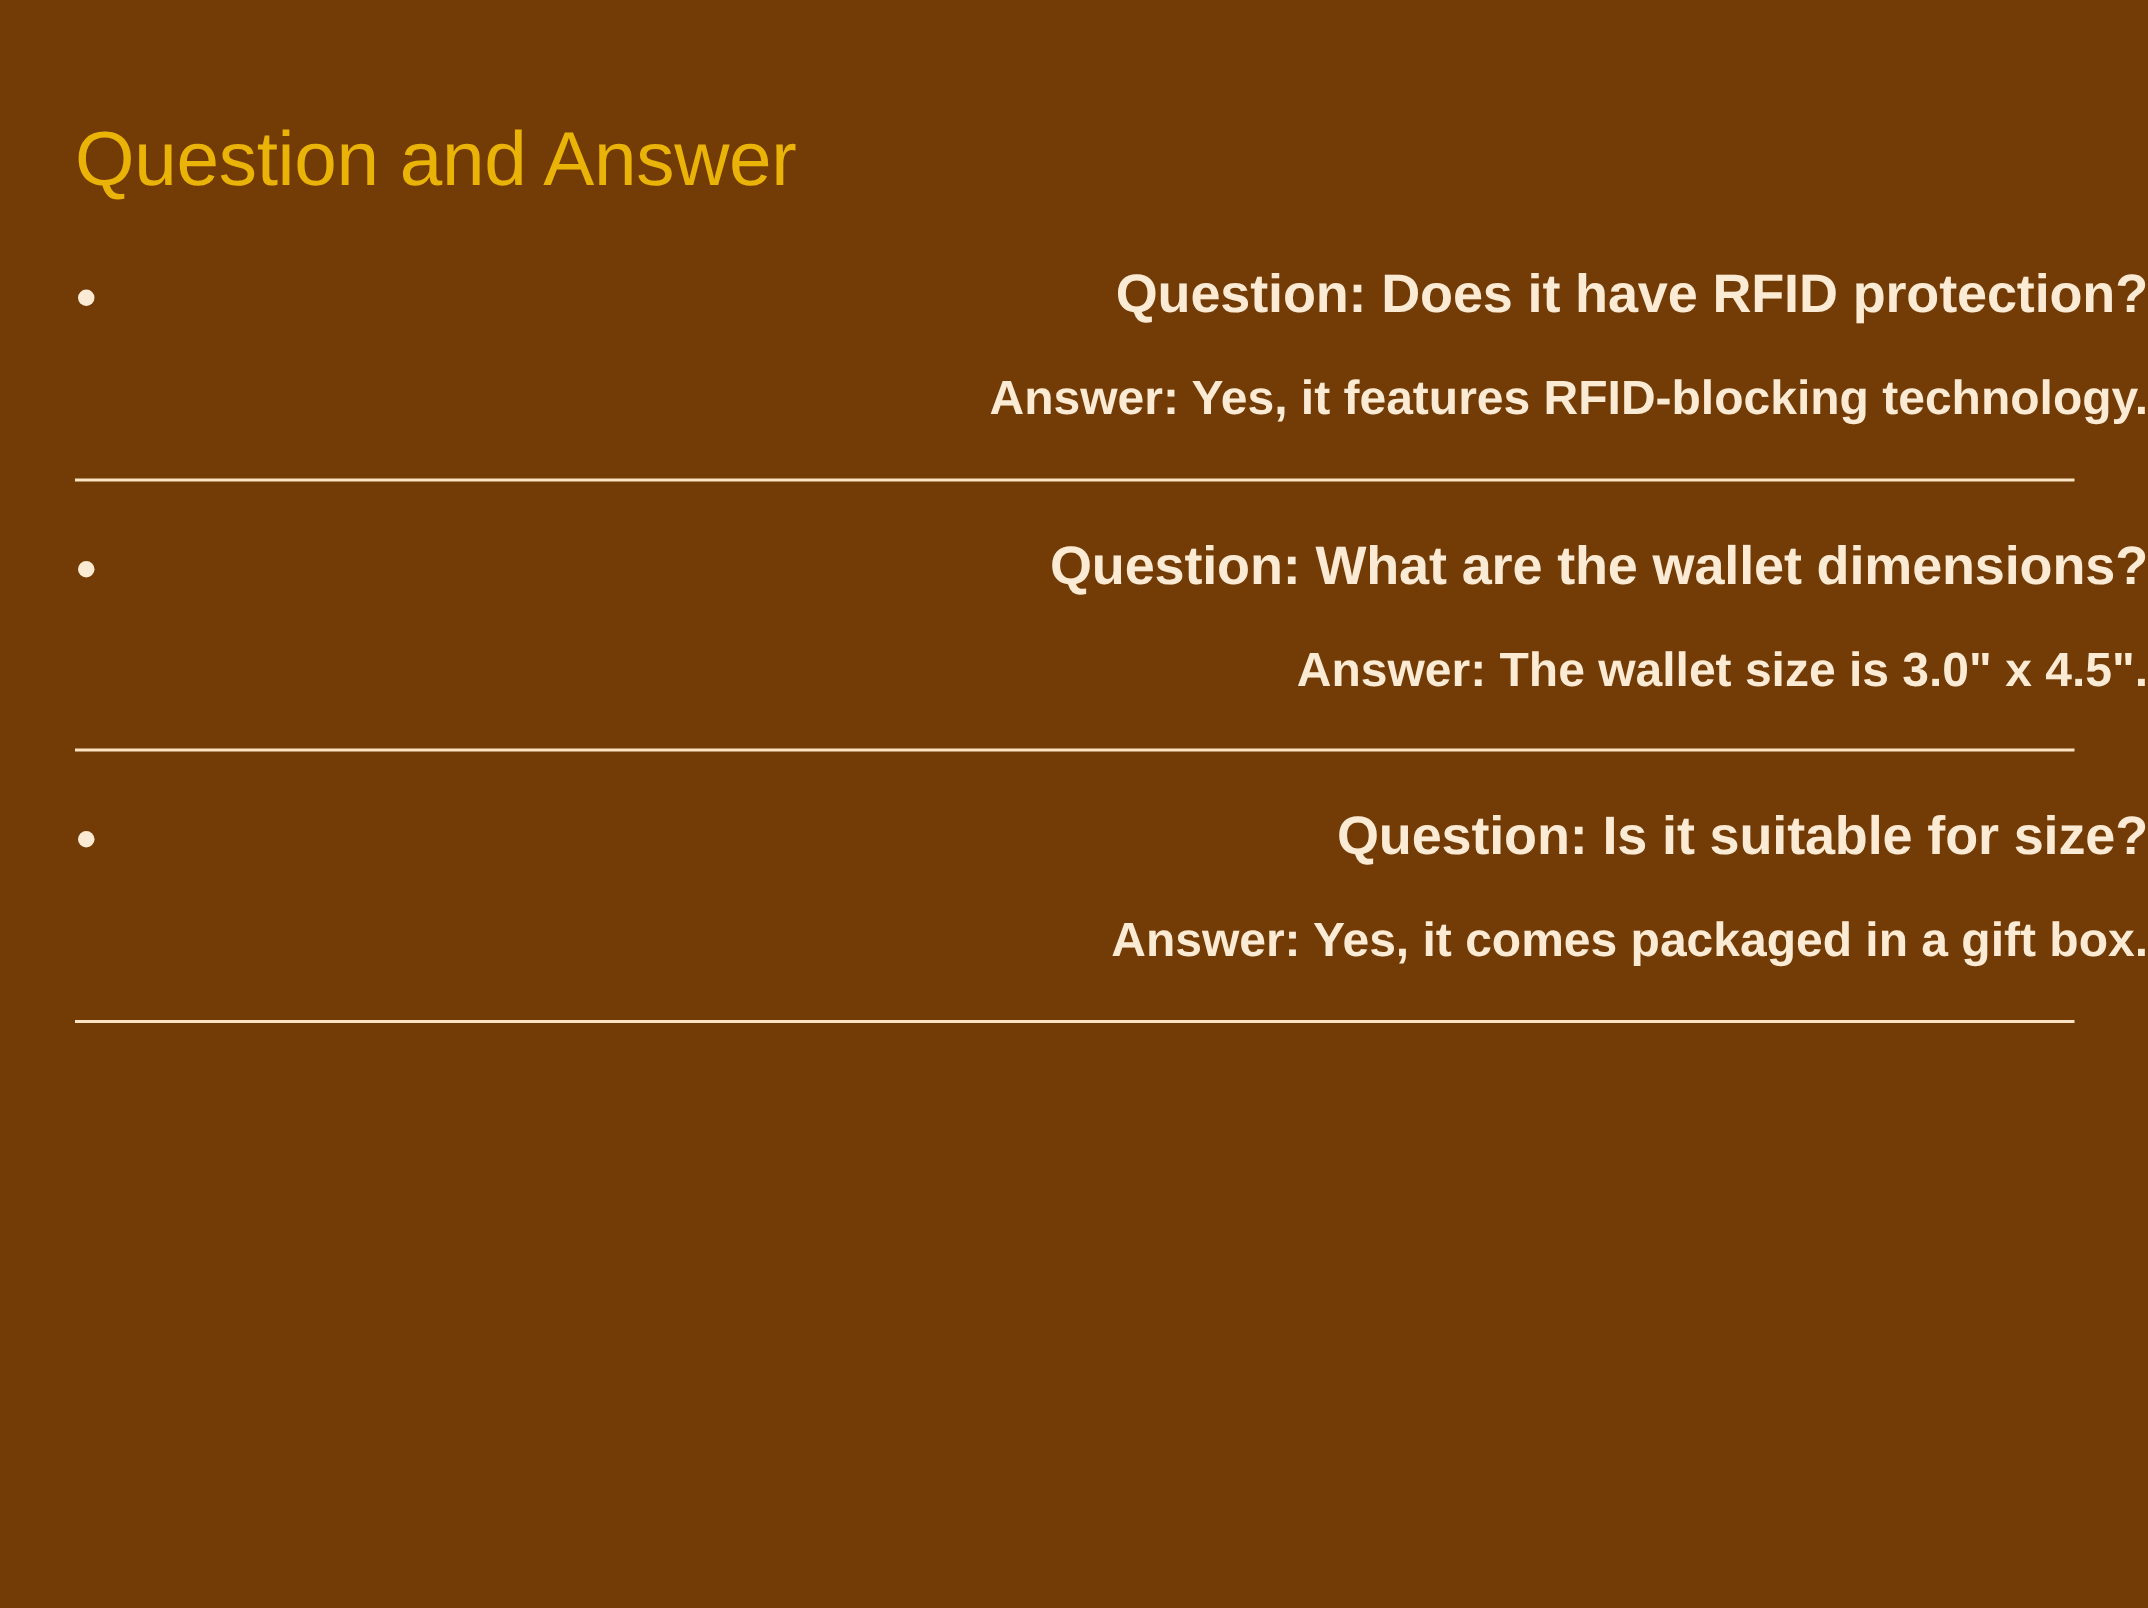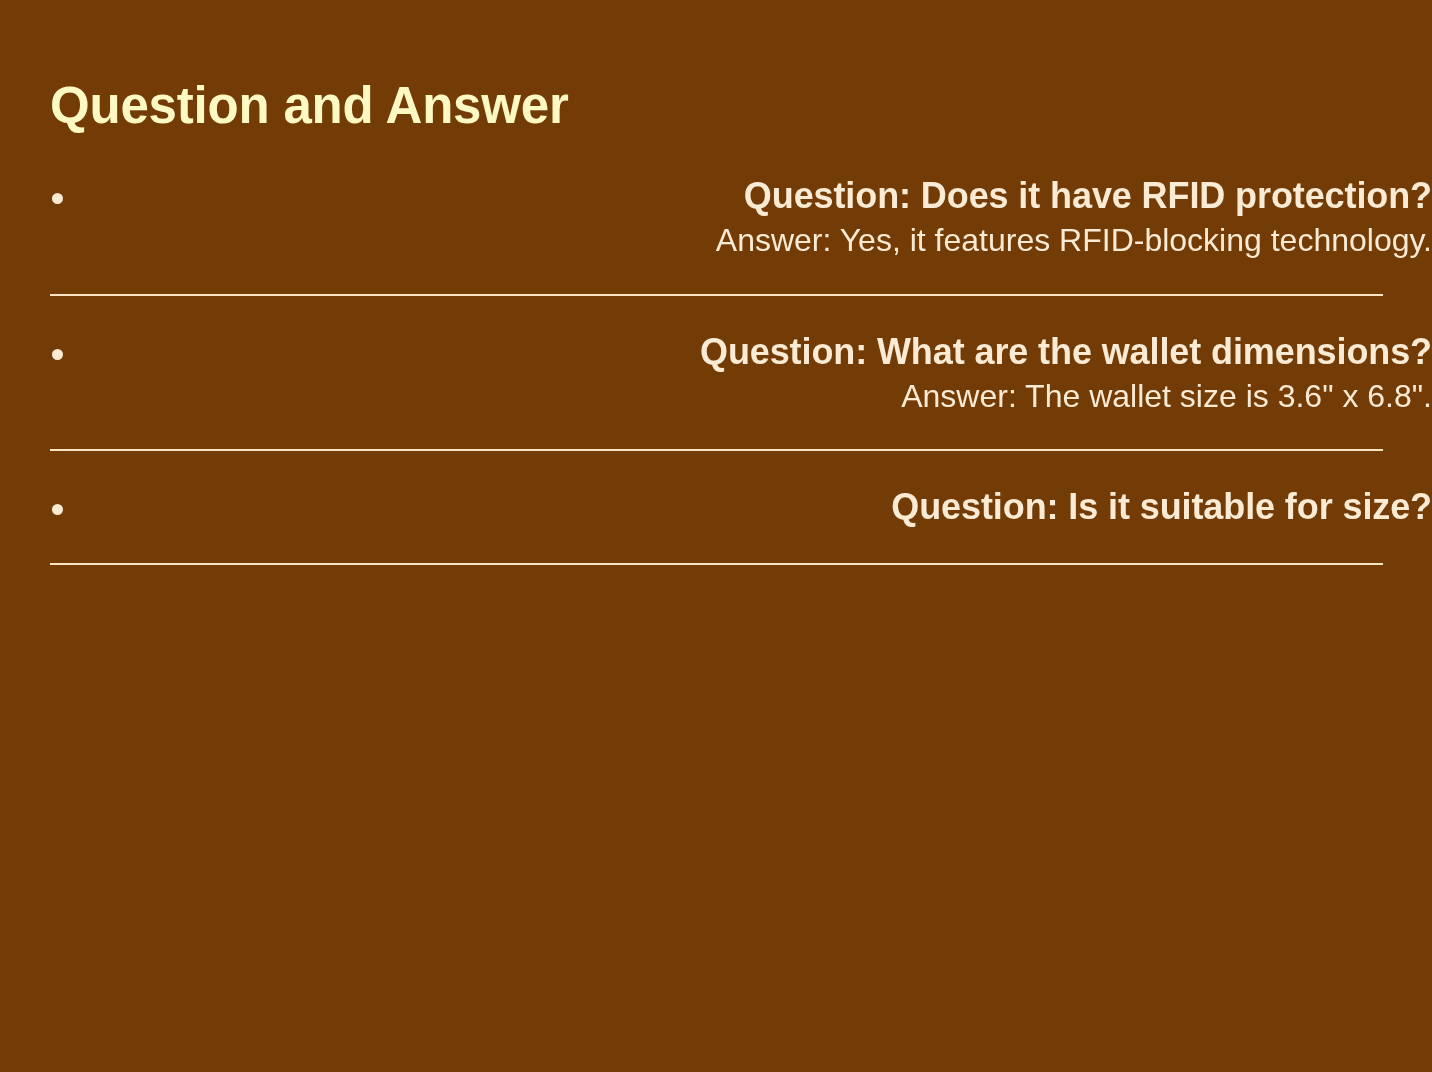--- a/index.html
+++ b/index.html
@@ -21,22 +21,22 @@
     background: #733b06;
     box-sizing: border-box;
     padding: 0;
   }
 
   .page-title {
     position: absolute;
     left: 50px;
     top: 44px;
     font-size: 51px;
-    font-weight: bold;
-    color: #fef9c3;
+    font-weight: normal;
+    color: #eab308;
     letter-spacing: -0.2px;
     line-height: 1.08;
     white-space: nowrap;
   }
 
   .qa-list {
     position: absolute;
     left: 0;
     top: 172px;
     width: 1432px;
@@ -70,23 +70,24 @@
     font-size: 36px;
     font-weight: bold;
     color: #fbebd4;
     line-height: 1.33;
     letter-spacing: -0.1px;
     white-space: nowrap;
   }
 
   .qa-answer {
     display: block;
+    margin-top: 25px;
     padding-left: 82px;
     font-size: 32px;
-    font-weight: normal;
+    font-weight: bold;
     color: #fbebd4;
     line-height: 1.3;
     letter-spacing: 0px;
     white-space: nowrap;
   }
 
   .qa-divider {
     display: block;
     margin: 32px 0 0 50px;
     width: 1333px;
@@ -116,28 +117,29 @@
       <div class="qa-answer">Answer: Yes, it features RFID-blocking technology.</div>
       <hr class="qa-divider">
     </div>
 
     <div class="qa-block">
       <div class="qa-block-spacer"></div>
       <div class="qa-question-row">
         <span class="qa-bullet"></span>
         <span class="qa-question">Question: What are the wallet dimensions?</span>
       </div>
-      <div class="qa-answer">Answer: The wallet size is 3.6" x 6.8".</div>
+      <div class="qa-answer">Answer: The wallet size is 3.0" x 4.5".</div>
       <hr class="qa-divider">
     </div>
 
     <div class="qa-block">
       <div class="qa-block-spacer"></div>
       <div class="qa-question-row">
         <span class="qa-bullet"></span>
         <span class="qa-question">Question: Is it suitable for size?</span>
       </div>
+      <div class="qa-answer">Answer: Yes, it comes packaged in a gift box.</div>
       <hr class="qa-divider">
     </div>
 
 
   </div>
 </div>
 
 </body></html>

